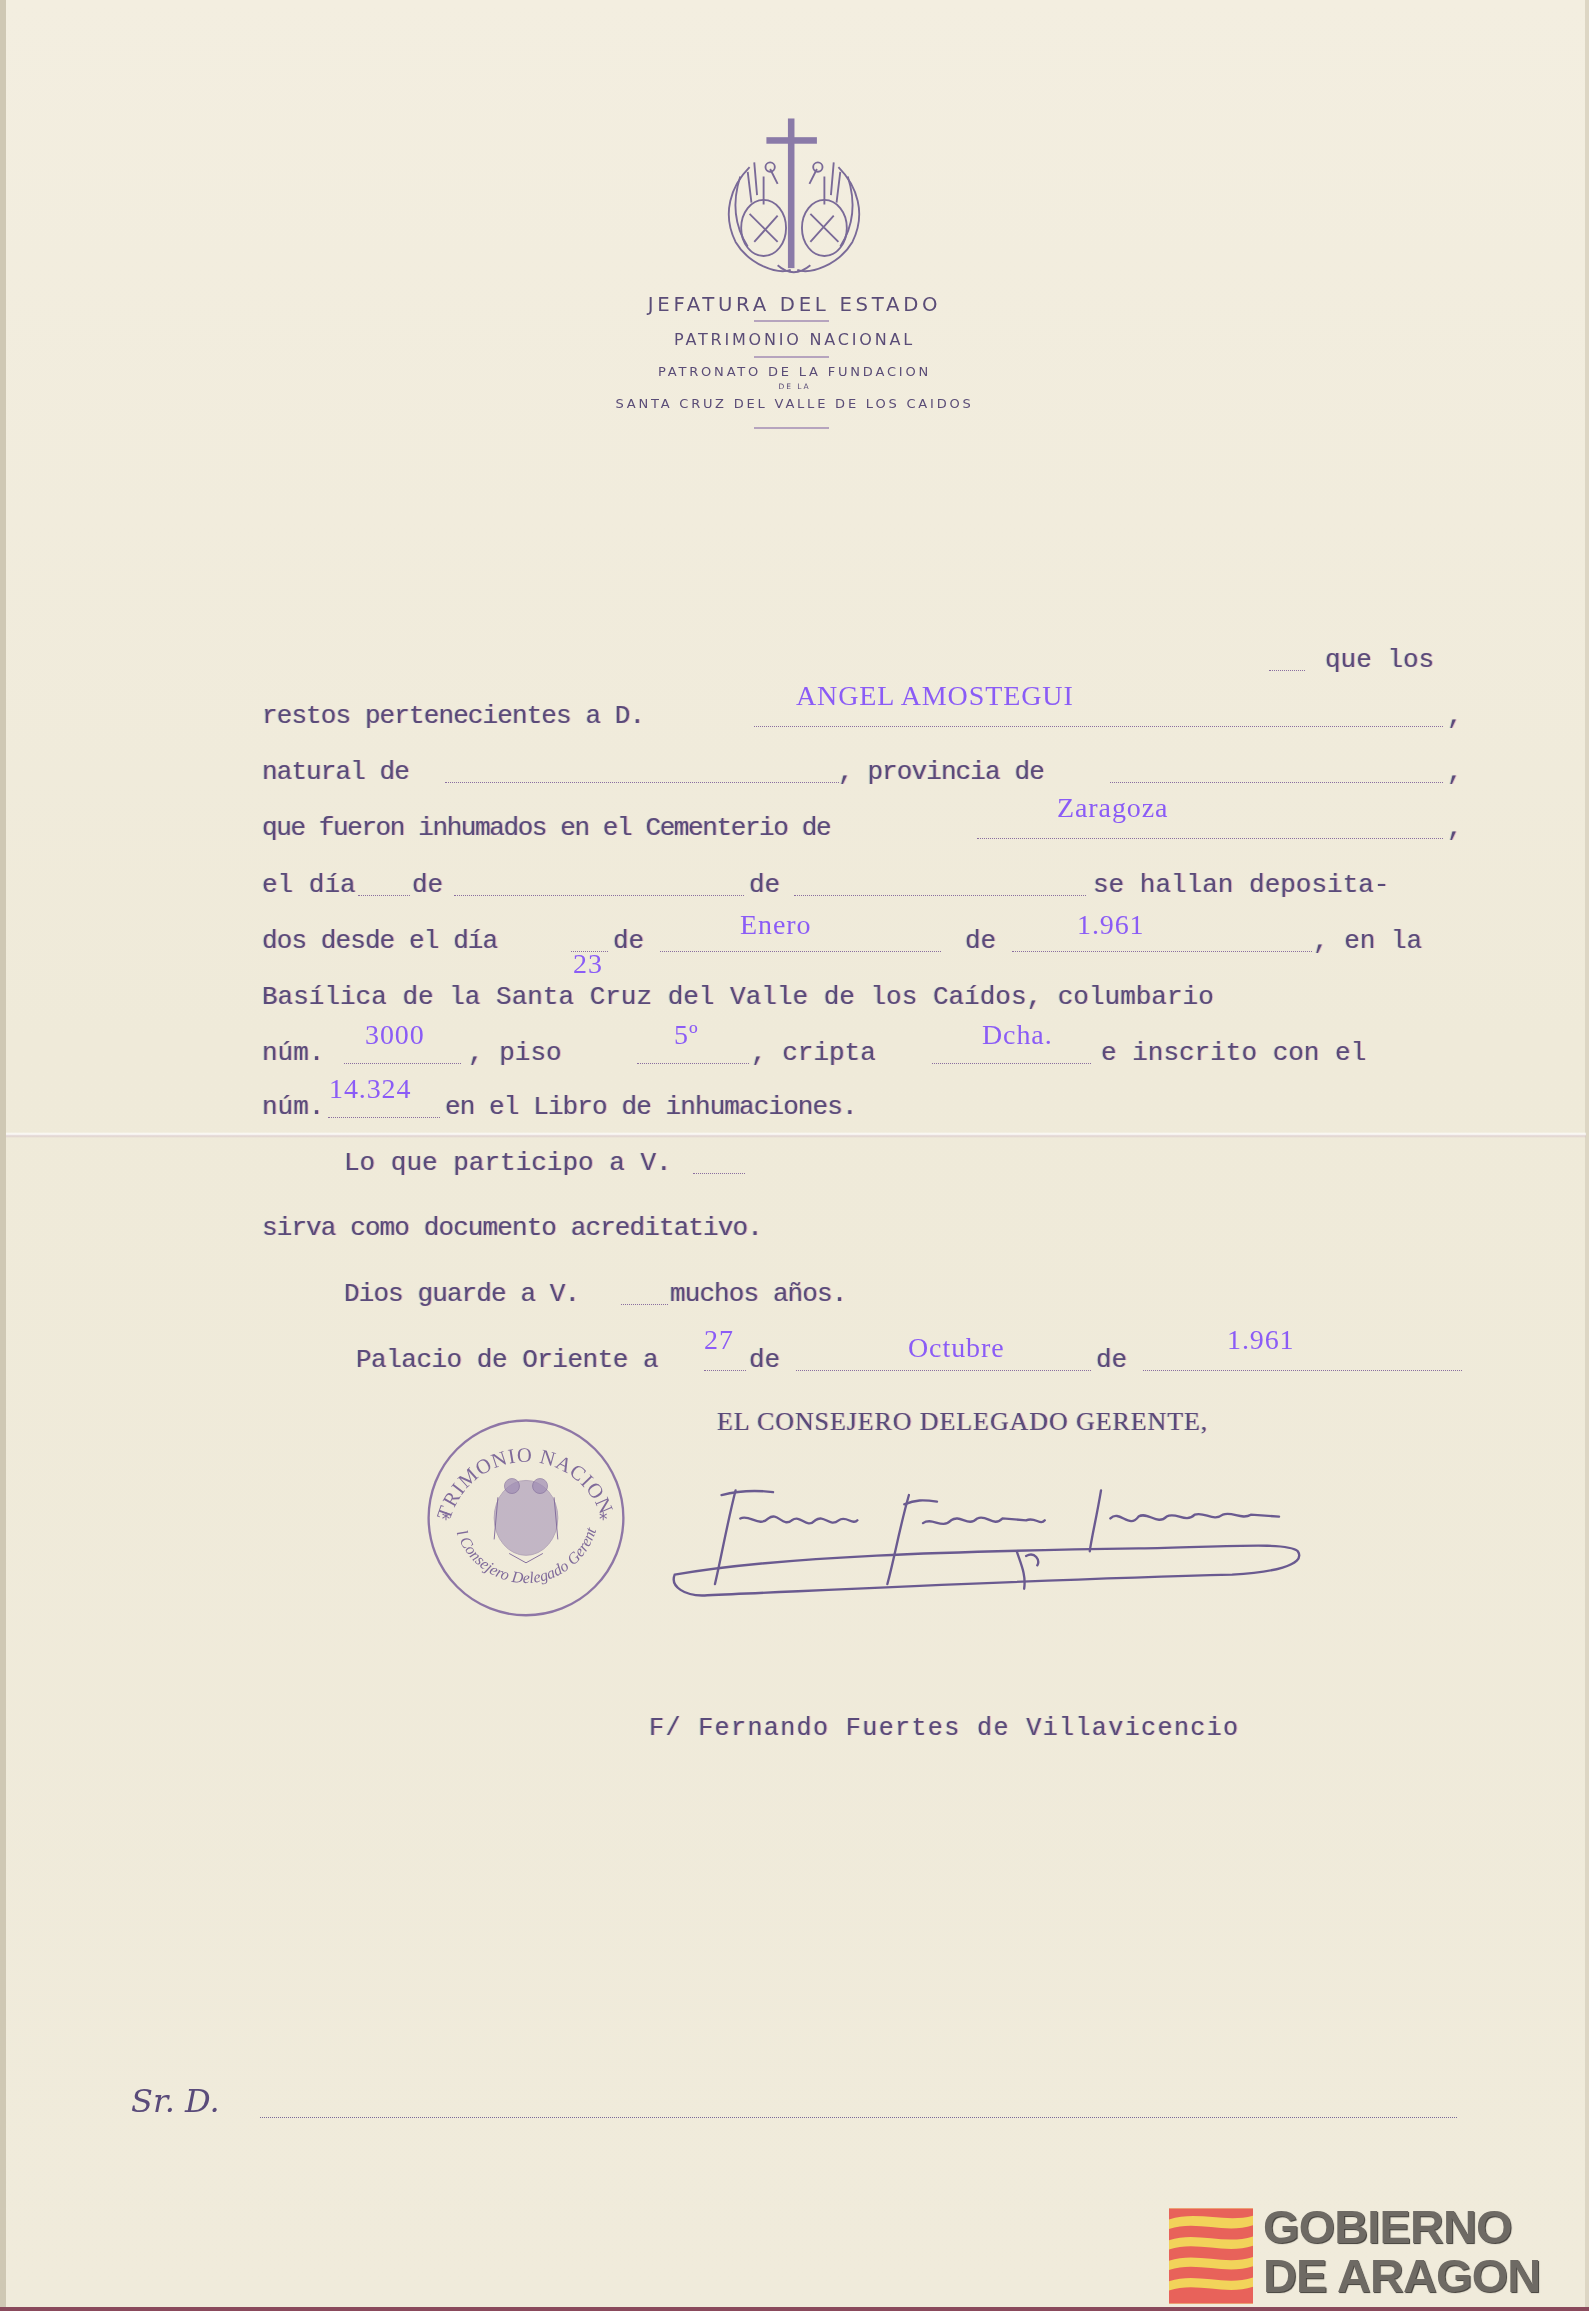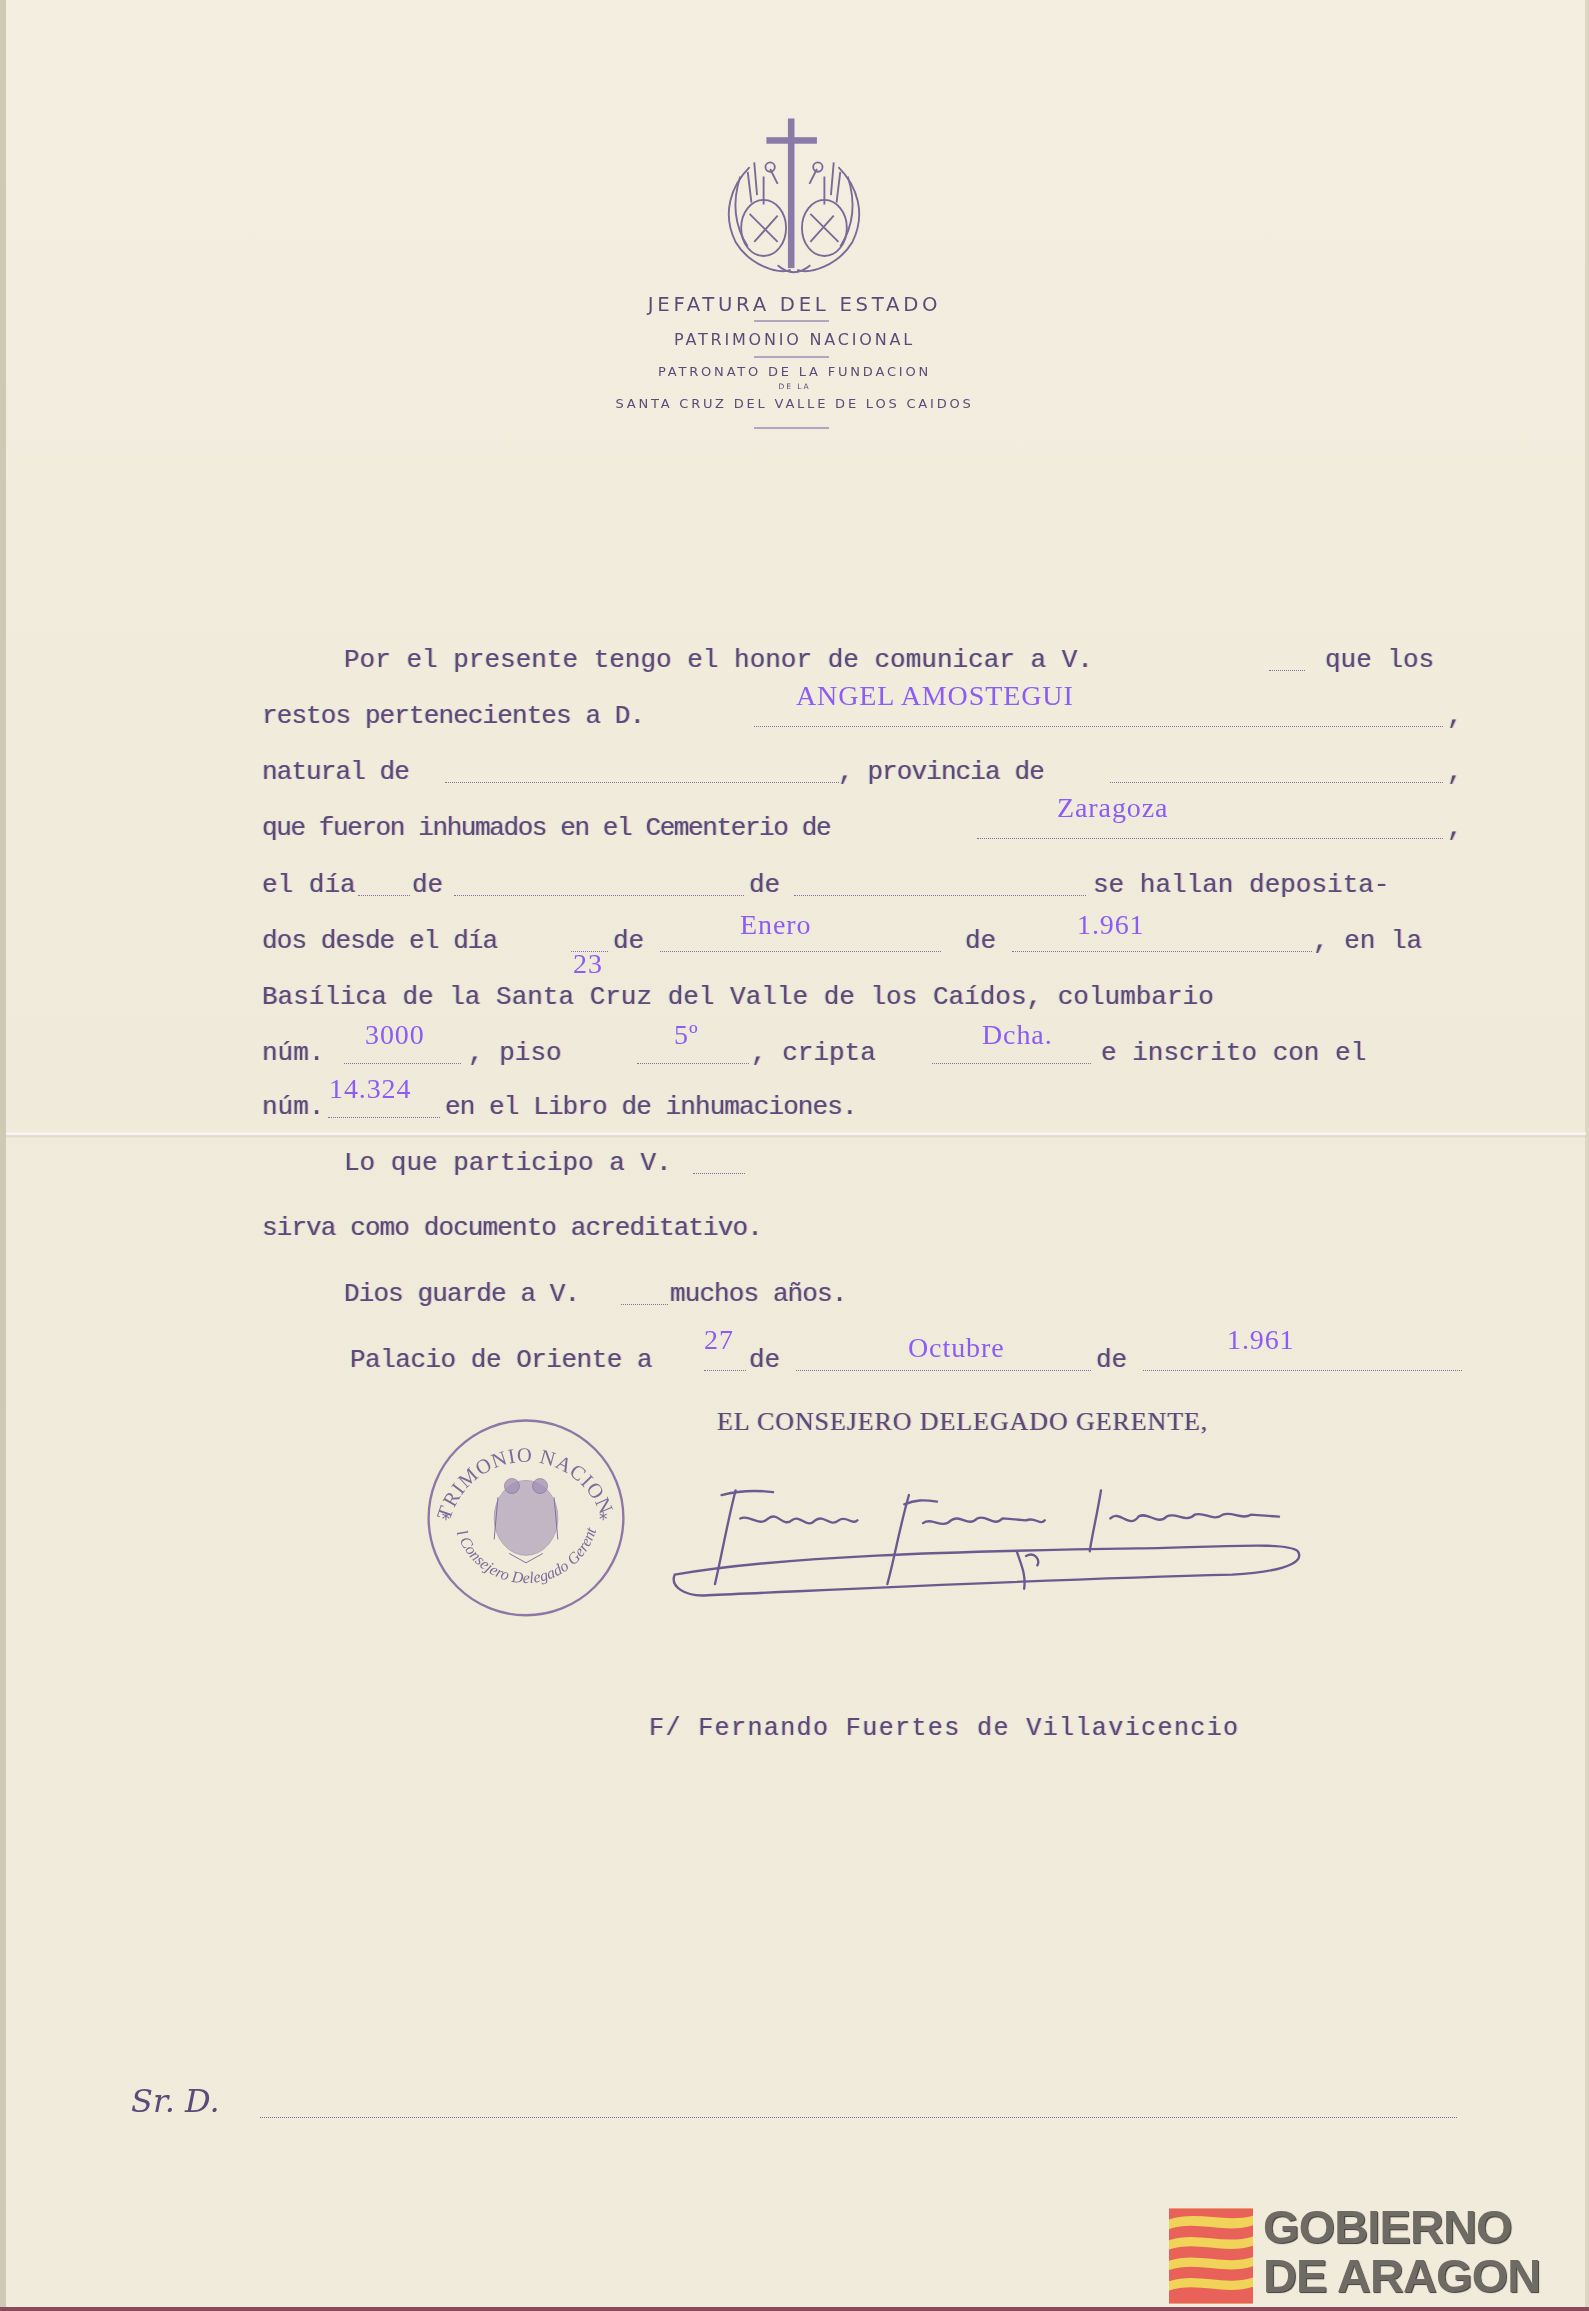--- a/index.html
+++ b/index.html
@@ -62,21 +62,20 @@
 <div class="hdr h1">JEFATURA DEL ESTADO</div>
 <div class="hrule" style="top:320px;"></div>
 <div class="hdr h2">PATRIMONIO NACIONAL</div>
 <div class="hrule" style="top:356px;"></div>
 <div class="hdr h3">PATRONATO DE LA FUNDACION</div>
 <div class="hdr h4">DE LA</div>
 <div class="hdr h5">SANTA CRUZ DEL VALLE DE LOS CAIDOS</div>
 <div class="hrule" style="top:427px;"></div>
 
 <div class="line" style="top:642px;">
-  <span class="seg" style="left:82px;">Por el presente tengo el honor de comunicar a V.</span>
   <div class="dots" style="left:1007px;width:36px;top:28px;"></div>
   <span class="seg" style="left:1063px;">que los</span>
 </div>
 
 <div class="line" style="top:698px;">
   <span class="seg" style="left:0;letter-spacing:-0.9px;">restos pertenecientes a D.</span>
   <div class="dots" style="left:492px;width:689px;top:28px;"></div>
   <span class="fill" style="left:534px;top:-20.6px;">ANGEL AMOSTEGUI</span>
   <span class="seg" style="left:1185px;">,</span>
 </div>
@@ -152,21 +151,21 @@
   <span class="seg" style="left:0;letter-spacing:-0.9px;">sirva como documento acreditativo.</span>
 </div>
 
 <div class="line" style="top:1276px;">
   <span class="seg" style="left:82px;letter-spacing:-0.9px;">Dios guarde a V.</span>
   <div class="dots" style="left:359px;width:47px;top:28px;"></div>
   <span class="seg" style="left:408px;letter-spacing:-0.9px;">muchos años.</span>
 </div>
 
 <div class="line" style="top:1342px;">
-  <span class="seg" style="left:88px;letter-spacing:-0.5px;">Palacio de Oriente a</span>
+  <span class="seg" style="left:94px;letter-spacing:-0.5px;">Palacio de Oriente a</span>
   <div class="dots" style="left:442px;width:42px;top:28px;"></div>
   <span class="fill" style="left:442px;top:-20.6px;">27</span>
   <span class="seg" style="left:487px;">de</span>
   <div class="dots" style="left:534px;width:295px;top:28px;"></div>
   <span class="fill" style="left:646px;top:-20.6px;margin-top:8px;">Octubre</span>
   <span class="seg" style="left:834px;">de</span>
   <div class="dots" style="left:881px;width:319px;top:28px;"></div>
   <span class="fill" style="left:965px;top:-20.6px;">1.961</span>
 </div>
 

